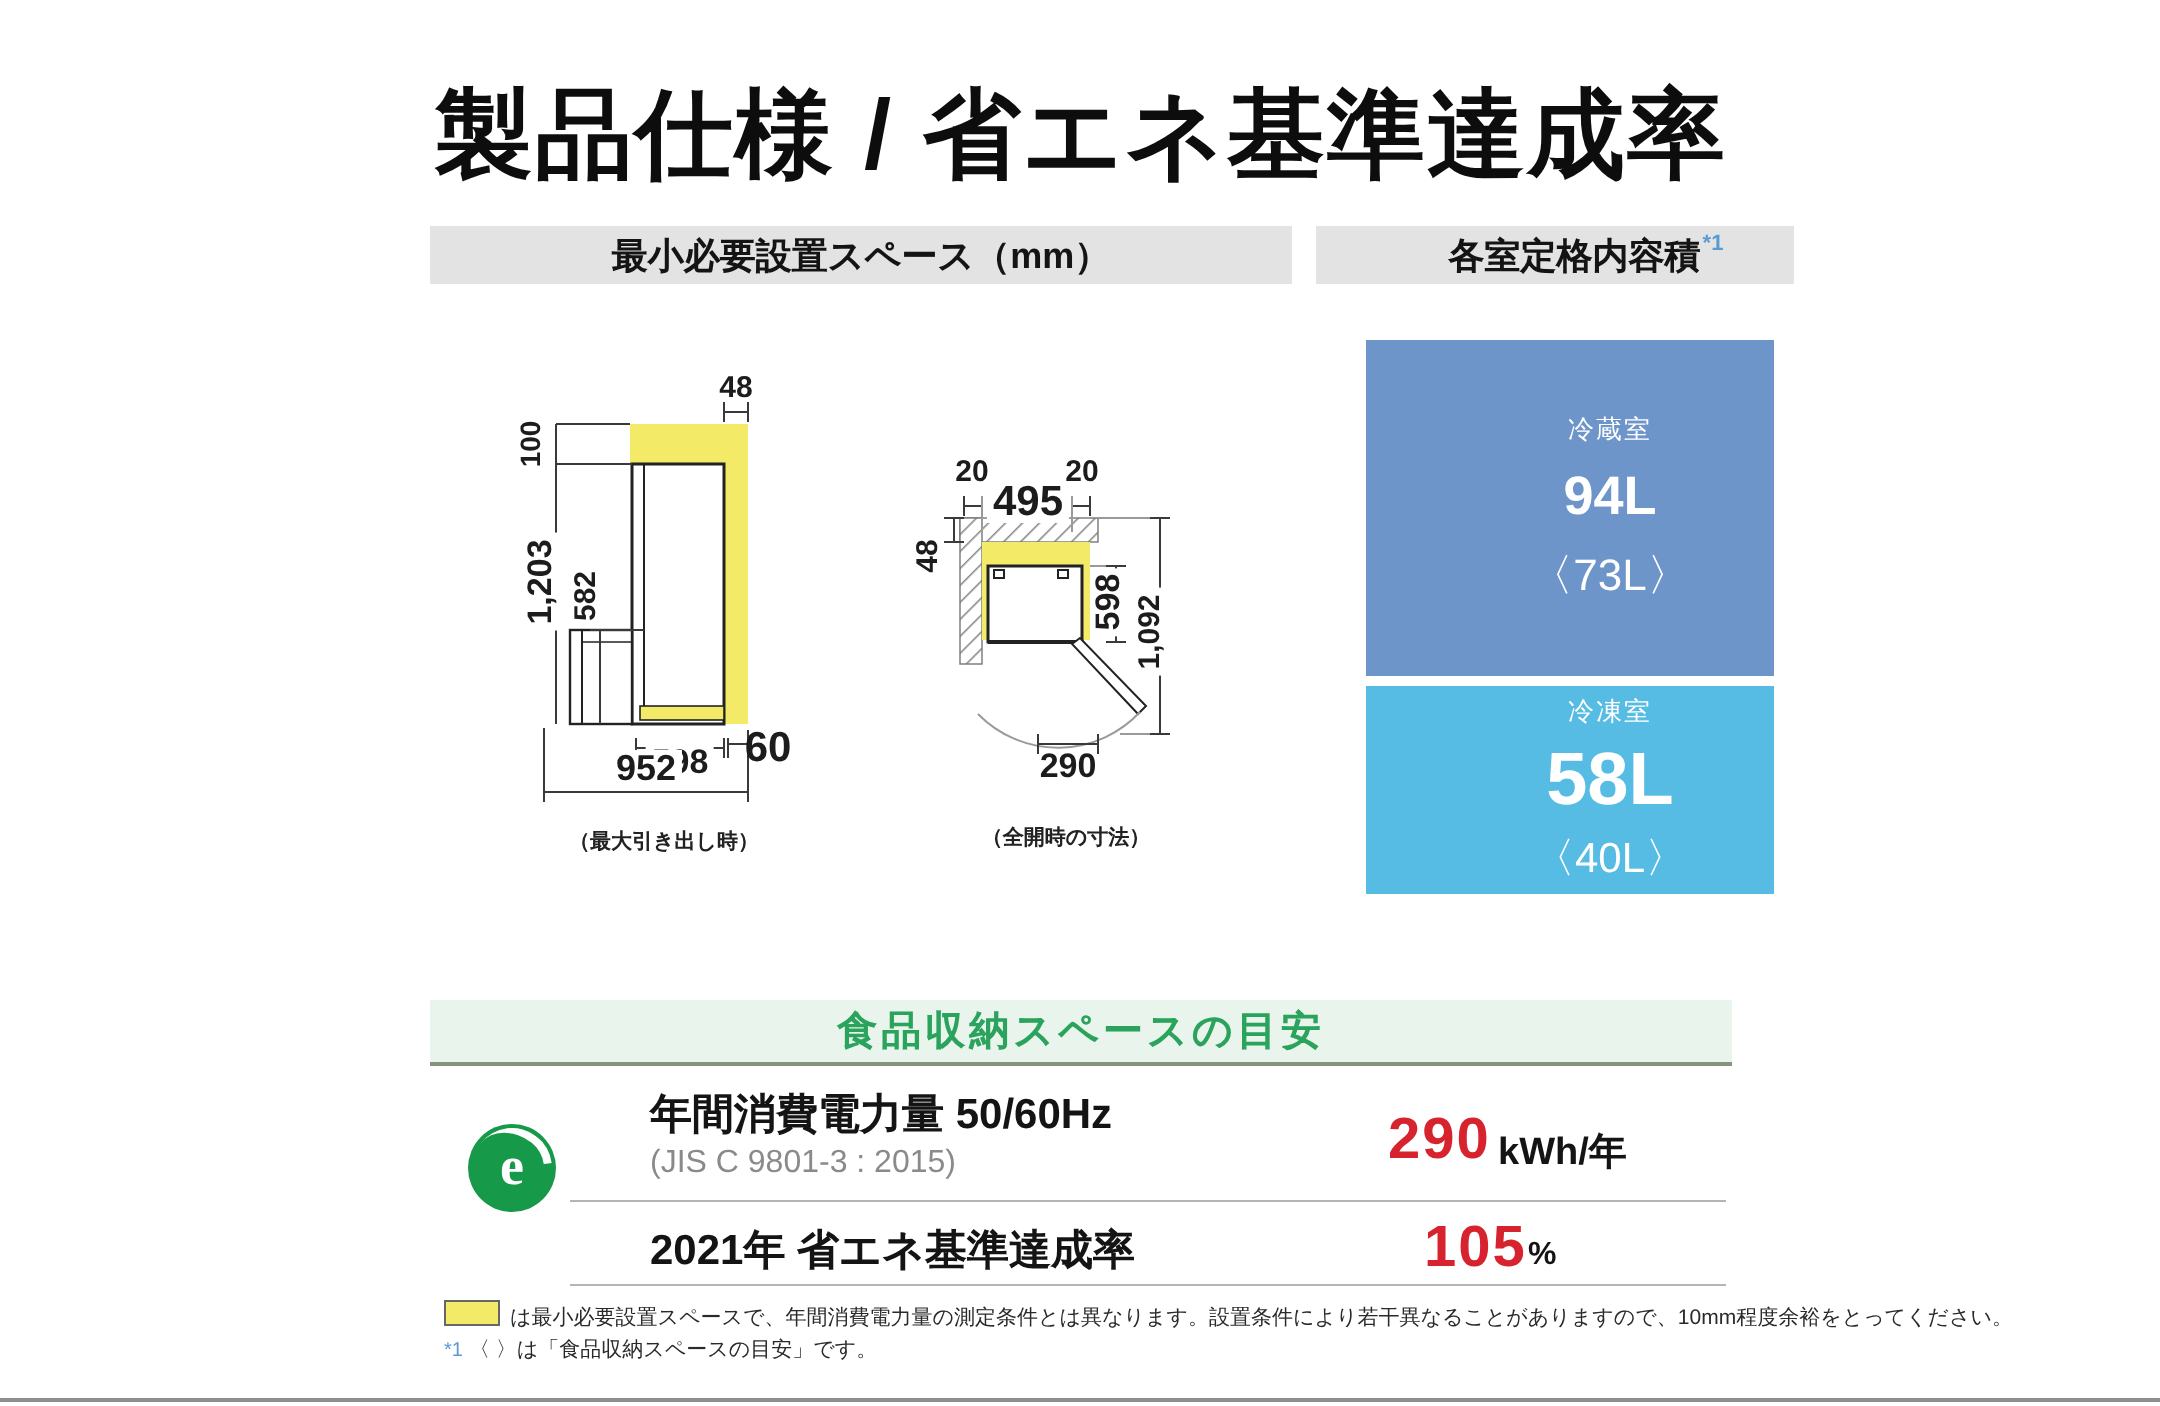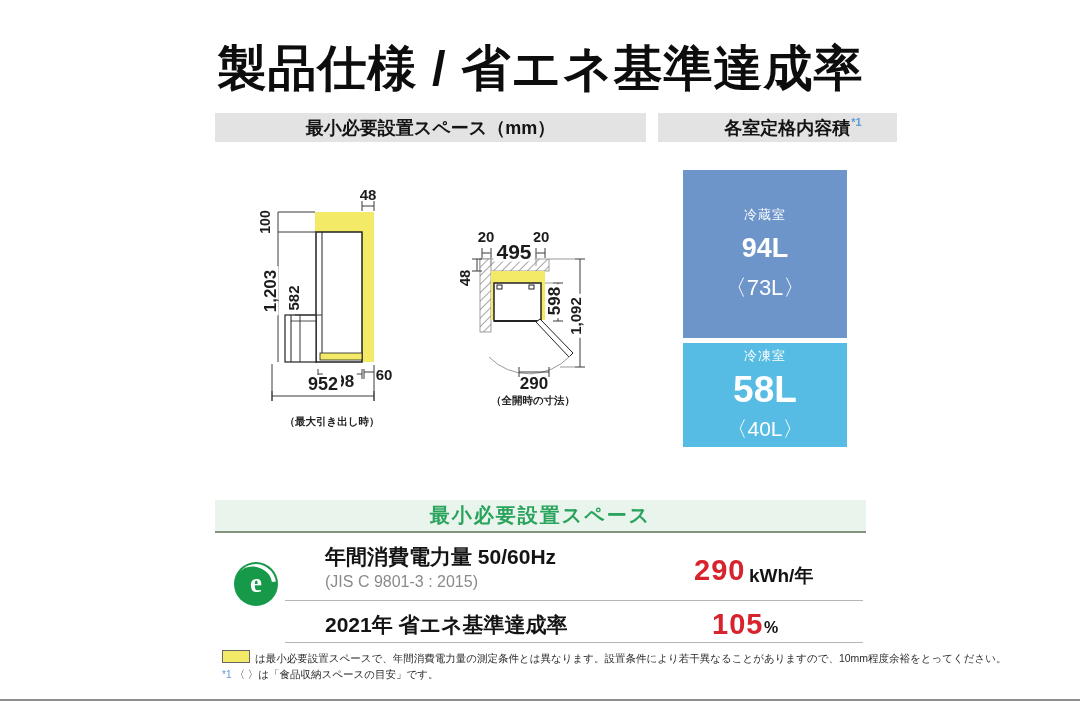--- a/index.html
+++ b/index.html
@@ -32,21 +32,21 @@
   
   .lbl{position:absolute;transform:translate(-50%,-50%);font-weight:bold;color:#1c1c1c;
        white-space:nowrap;line-height:1;}
   .lbl.rot{transform:translate(-50%,-50%) rotate(-90deg);}
   .lbl.onln{background:#fff;padding:0 3px;}
   .lbl.cap{font-weight:bold;font-size:10.5px;color:#222;letter-spacing:0;}
   svg.diag{position:absolute;}
 
   
   .capbox{position:absolute;left:683px;width:164px;display:flex;flex-direction:column;
-          align-items:center;justify-content:center;color:#fff;text-align:center;}
+          align-items:center;justify-content:center;color:#fff;text-align:center;padding-left:40px;}
   .capbox .c-label{font-size:13px;letter-spacing:1px;}
   .capbox .c-value{font-weight:bold;}
   .cap-fridge{top:170px;height:168px;background:var(--fridge-blue);gap:9px;}
   .cap-fridge .c-value{font-size:27px;}
   .cap-fridge .c-sub{font-size:22px;}
   .cap-freezer{top:343px;height:104px;background:var(--freezer-blue);gap:4px;}
   .cap-freezer .c-value{font-size:37px;}
   .cap-freezer .c-sub{font-size:21px;}
 
   
@@ -123,21 +123,21 @@
       <line x1="272" y1="391" x2="272" y2="401"></line>
       <line x1="374" y1="391" x2="374" y2="401"></line>
     </g>
   </svg>
 
   <div class="lbl" style="left:368px;top:194px;font-size:15px">48</div>
   <div class="lbl rot" style="left:265px;top:222px;font-size:14px">100</div>
   <div class="lbl rot onln" style="left:270px;top:291px;font-size:17px">1,203</div>
   <div class="lbl rot onln" style="left:293px;top:298px;font-size:15px">582</div>
   <div class="lbl onln" style="left:340px;top:381px;font-size:17px">598</div>
-  <div class="lbl" style="left:384px;top:374px;font-size:15px">60</div>
+  <div class="lbl" style="left:384px;top:374px;font-size:21px">60</div>
   <div class="lbl onln" style="left:323px;top:384px;font-size:18px">952</div>
   <div class="lbl cap" style="left:332px;top:421px">（最大引き出し時）</div>
 
   <svg class="diag" style="left:450px;top:225px;width:145px;height:200px" viewBox="450 225 145 200">
     <defs>
       <pattern id="hatch" width="6" height="6" patternUnits="userSpaceOnUse" patternTransform="rotate(45)">
         <rect width="6" height="6" fill="#fff"></rect>
         <line x1="0" y1="0" x2="0" y2="6" stroke="#8e8e8e" stroke-width="1.6"></line>
       </pattern>
     </defs>
@@ -182,35 +182,35 @@
     </g>
   </svg>
 
   <div class="lbl" style="left:486px;top:236px;font-size:15px">20</div>
   <div class="lbl" style="left:541px;top:236px;font-size:15px">20</div>
   <div class="lbl onln" style="left:514px;top:251px;font-size:21px">495</div>
   <div class="lbl rot" style="left:464px;top:278px;font-size:15px">48</div>
   <div class="lbl rot onln" style="left:554px;top:301px;font-size:17px">598</div>
   <div class="lbl rot onln" style="left:575px;top:316px;font-size:15px">1,092</div>
   <div class="lbl" style="left:534px;top:383px;font-size:17px">290</div>
-  <div class="lbl cap" style="left:533px;top:400px">（全開時の寸法）</div>
+  <div class="lbl cap" style="left:533px;top:419px">（全開時の寸法）</div>
 
   <div class="capbox cap-fridge">
     <div class="c-label">冷蔵室</div>
     <div class="c-value">94L</div>
     <div class="c-sub">〈73L〉</div>
   </div>
   <div class="capbox cap-freezer">
     <div class="c-label">冷凍室</div>
     <div class="c-value">58L</div>
     <div class="c-sub">〈40L〉</div>
   </div>
 
   <div class="banner">
-    <span>最小必要設置スペース</span>
+    <span>食品収納スペースの目安</span>
   </div>
 
   <div class="e-logo">
     <span class="e-glyph">e</span>
   </div>
   <div class="en-label" style="left:325px;top:543px">年間消費電力量 50/60Hz</div>
   <div class="en-sub" style="left:325px;top:573px">(JIS C 9801-3 : 2015)</div>
   <div class="en-val" style="left:694px;top:554px">290</div>
   <div class="en-unit" style="left:749px;top:563px;font-size:19px">kWh/年</div>
   <div class="divider" style="top:600px"></div>

